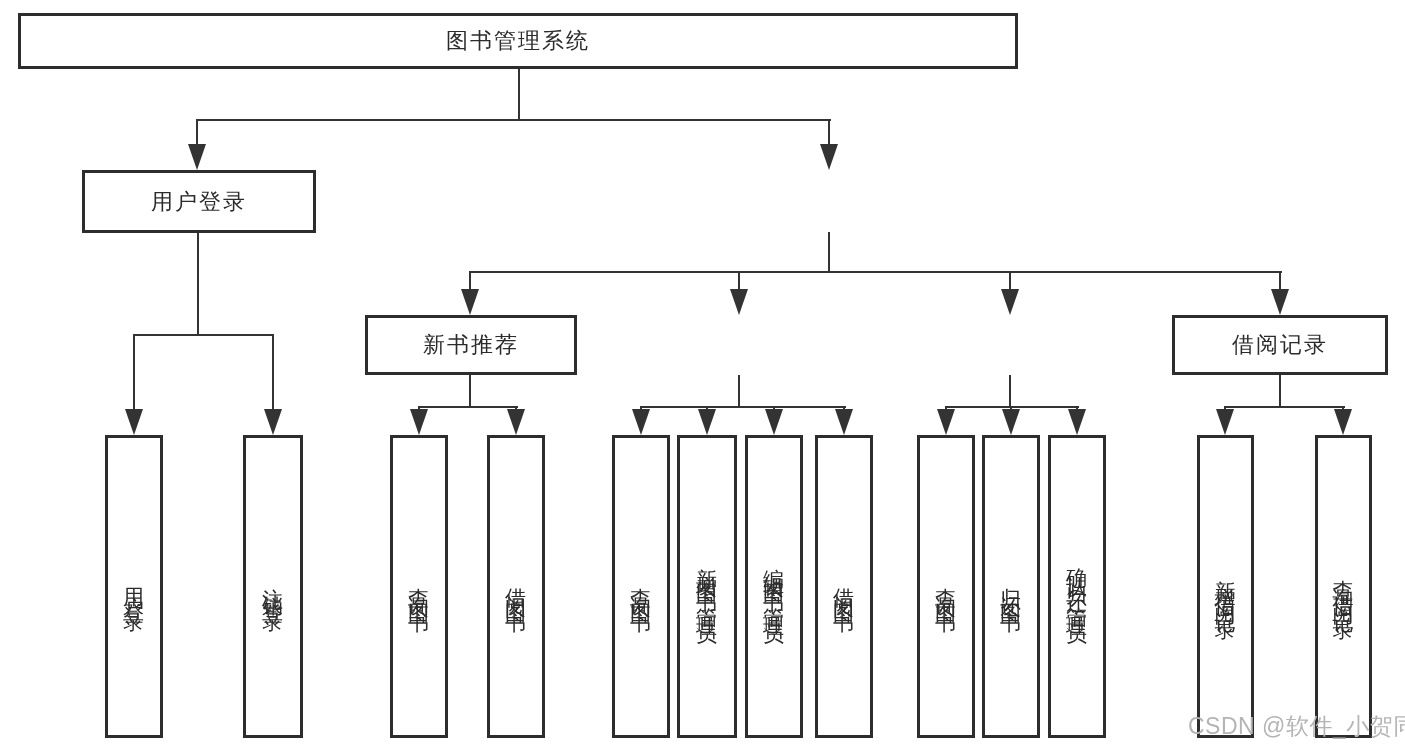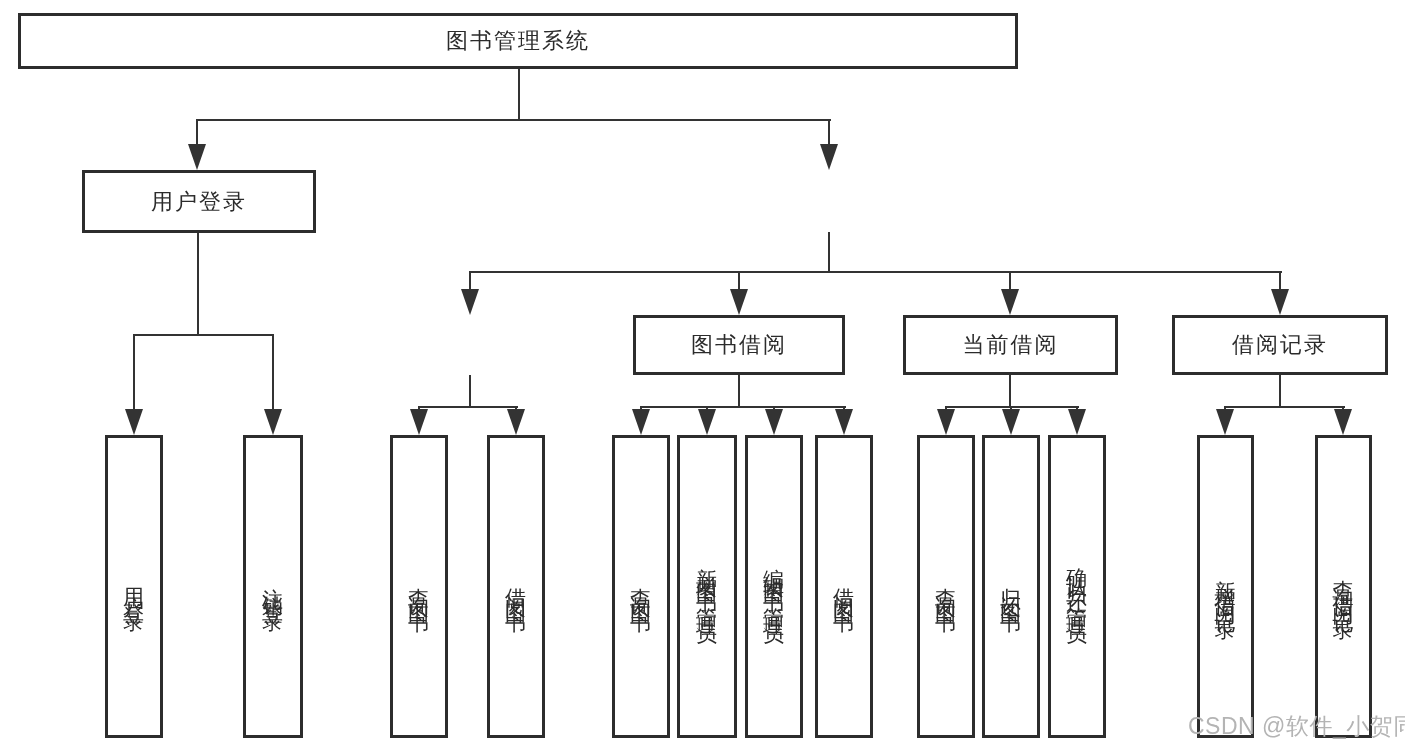--- a/index.html
+++ b/index.html
@@ -70,22 +70,21 @@
   <div class="hl" style="left:469px;top:271px;width:813px;"></div>
   <div class="vl" style="left:469px;top:271px;height:20px;"></div>
   <div class="vl" style="left:738px;top:271px;height:20px;"></div>
   <div class="vl" style="left:1009px;top:271px;height:20px;"></div>
   <div class="vl" style="left:1279px;top:271px;height:20px;"></div>
   <div class="arr" style="left:461px;top:289px;"></div>
   <div class="arr" style="left:730px;top:289px;"></div>
   <div class="arr" style="left:1001px;top:289px;"></div>
   <div class="arr" style="left:1271px;top:289px;"></div>
 
-  <div class="box" id="n-g1">图书借阅</div>
-  <div class="box" id="n-g2">当前借阅</div>
+  <div class="box" id="n-g0">新书推荐</div>
   <div class="box" id="n-g3">借阅记录</div>
 
   <div class="vl" style="left:197px;top:233px;height:103px;"></div>
   <div class="hl" style="left:133px;top:334px;width:141px;"></div>
   <div class="vl" style="left:133px;top:334px;height:77px;"></div>
   <div class="vl" style="left:272px;top:334px;height:77px;"></div>
   <div class="arr" style="left:125px;top:409px;"></div>
   <div class="arr" style="left:264px;top:409px;"></div>
 
   <div class="vl" style="left:469px;top:375px;height:33px;"></div>

